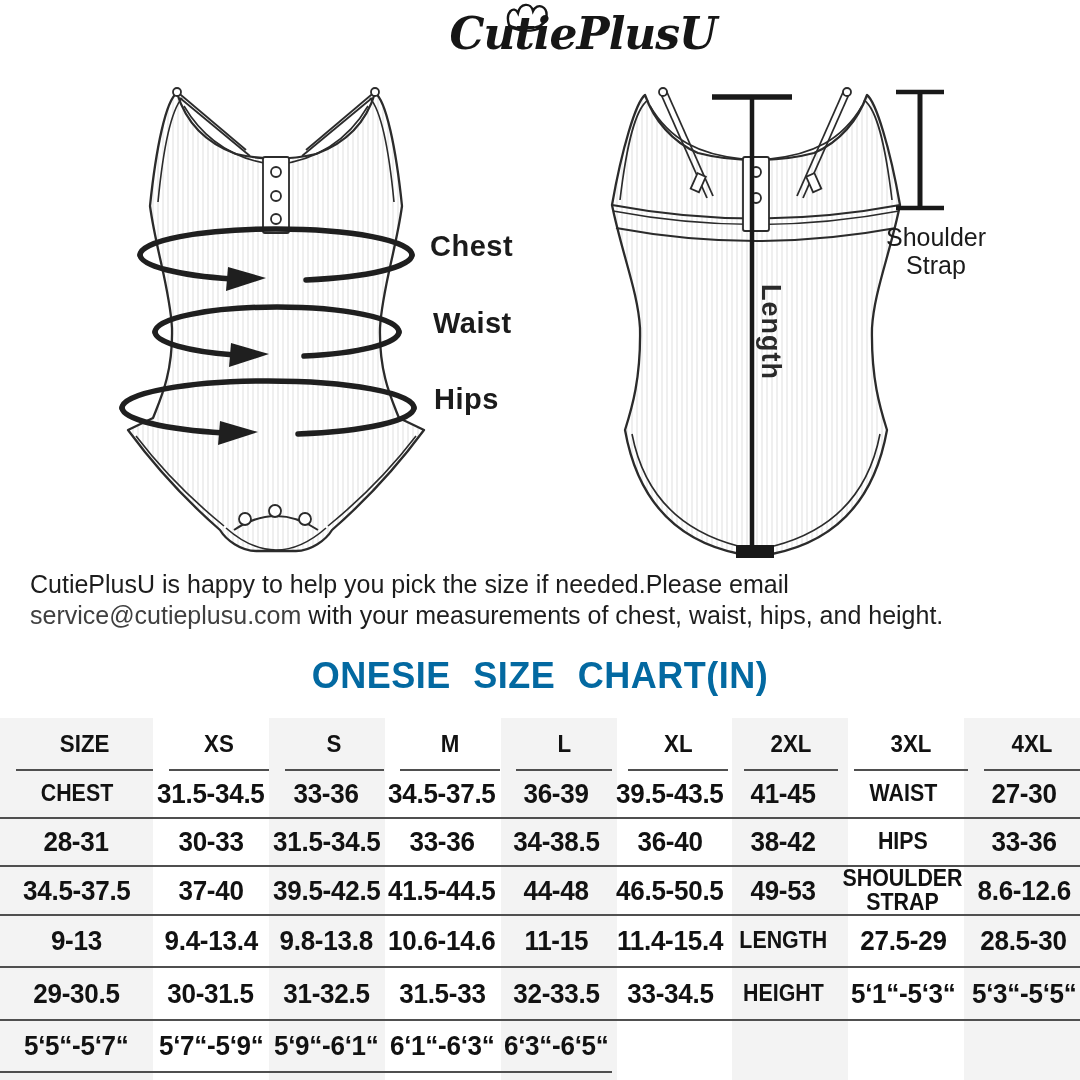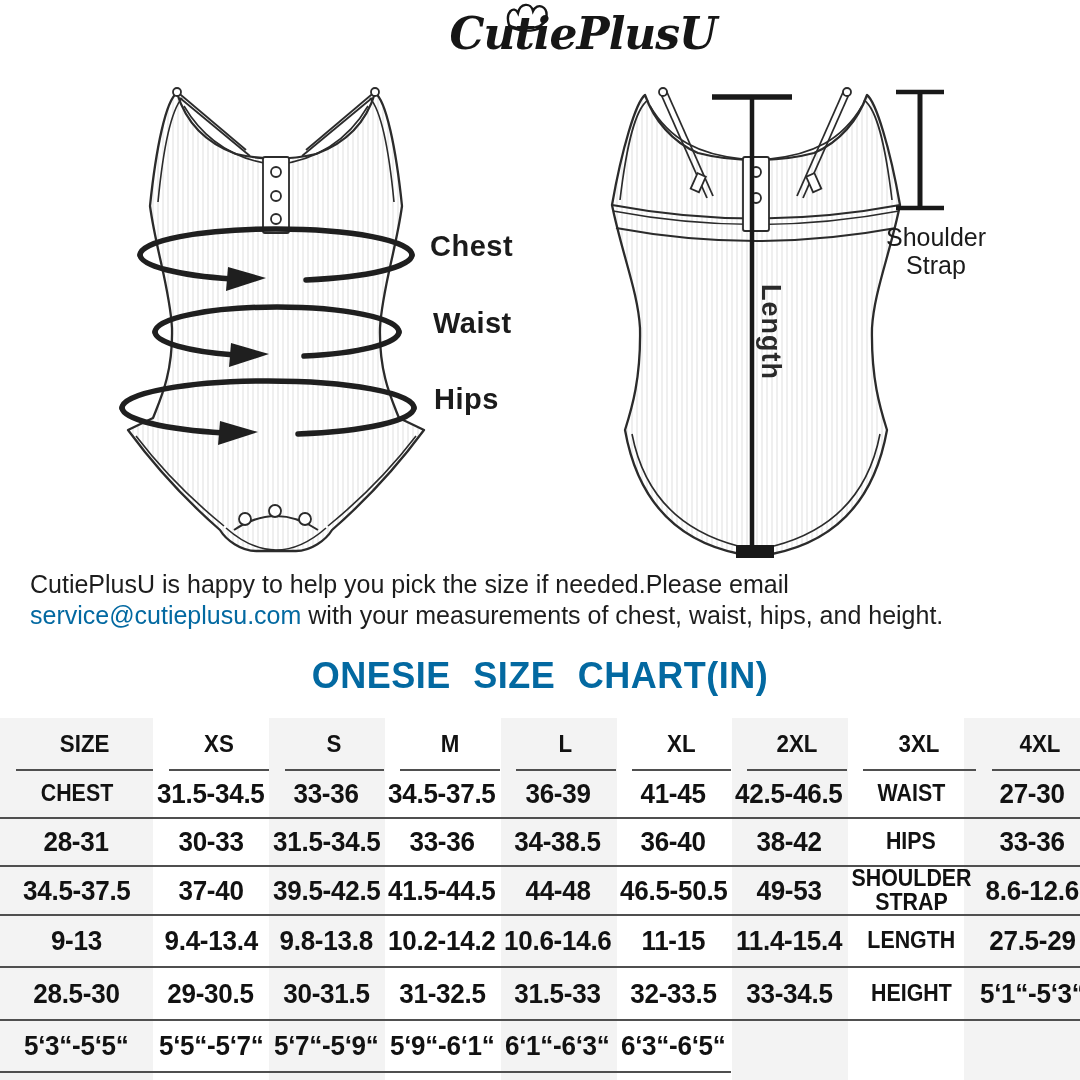--- a/index.html
+++ b/index.html
@@ -14,21 +14,21 @@
   .crown{position:absolute;left:502px;top:0px;}
 
   
   .meas-label{position:absolute;font-weight:bold;font-size:29px;color:#1b1b1b;letter-spacing:.5px;}
   .ss-label{position:absolute;left:858px;top:224px;width:156px;text-align:center;
             font-weight:normal;font-size:25px;line-height:1.1;color:#1b1b1b;white-space:pre-line;}
 
   
   .help{position:absolute;left:30px;top:569px;width:1020px;
         font-size:25px;line-height:1.22;color:#1d1d1d;}
-  .help .email{color:#0369a1;}
+  .help .email{color:#404040;}
 
   
   .chart-title{position:absolute;left:0;top:655px;width:1080px;text-align:center;
                font-size:36px;font-weight:bold;letter-spacing:.5px;word-spacing:12px;color:#0369a1;}
 
   
   #stripes{position:absolute;left:0;top:718px;width:1080px;height:362px;
            display:grid;grid-template-columns:153px repeat(8,1fr);}
   #stripes .gray{background:#f3f3f3;}
   #size-table{position:absolute;left:0;top:718px;width:1080px;height:355px;
@@ -234,25 +234,25 @@
     <div class="cell val">
       <span>33-36</span>
     </div>
     <div class="cell val">
       <span>34.5-37.5</span>
     </div>
     <div class="cell val">
       <span>36-39</span>
     </div>
     <div class="cell val">
+      <span>39.5-43.5</span>
+    </div>
+    <div class="cell val">
       <span>41-45</span>
     </div>
-    <div class="cell val">
-      <span>42.5-46.5</span>
-    </div>
     <div class="cell rowlabel">
       <span>WAIST</span>
     </div>
     <div class="cell val">
       <span>27-30</span>
     </div>
     <div class="cell val">
       <span>28-31</span>
     </div>
     <div class="cell val">
@@ -309,23 +309,20 @@
     <div class="cell val">
       <span>9-13</span>
     </div>
     <div class="cell val">
       <span>9.4-13.4</span>
     </div>
     <div class="cell val">
       <span>9.8-13.8</span>
     </div>
     <div class="cell val">
-      <span>10.2-14.2</span>
-    </div>
-    <div class="cell val">
       <span>10.6-14.6</span>
     </div>
     <div class="cell val">
       <span>11-15</span>
     </div>
     <div class="cell val">
       <span>11.4-15.4</span>
     </div>
     <div class="cell rowlabel">
       <span>LENGTH</span>

